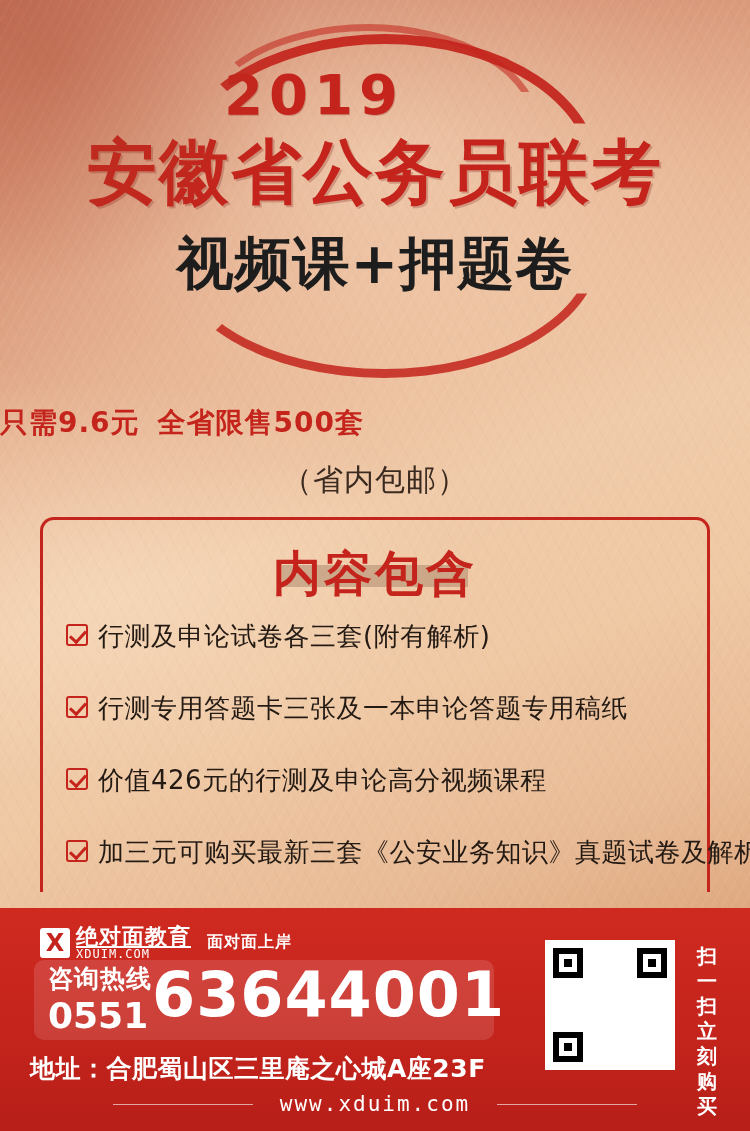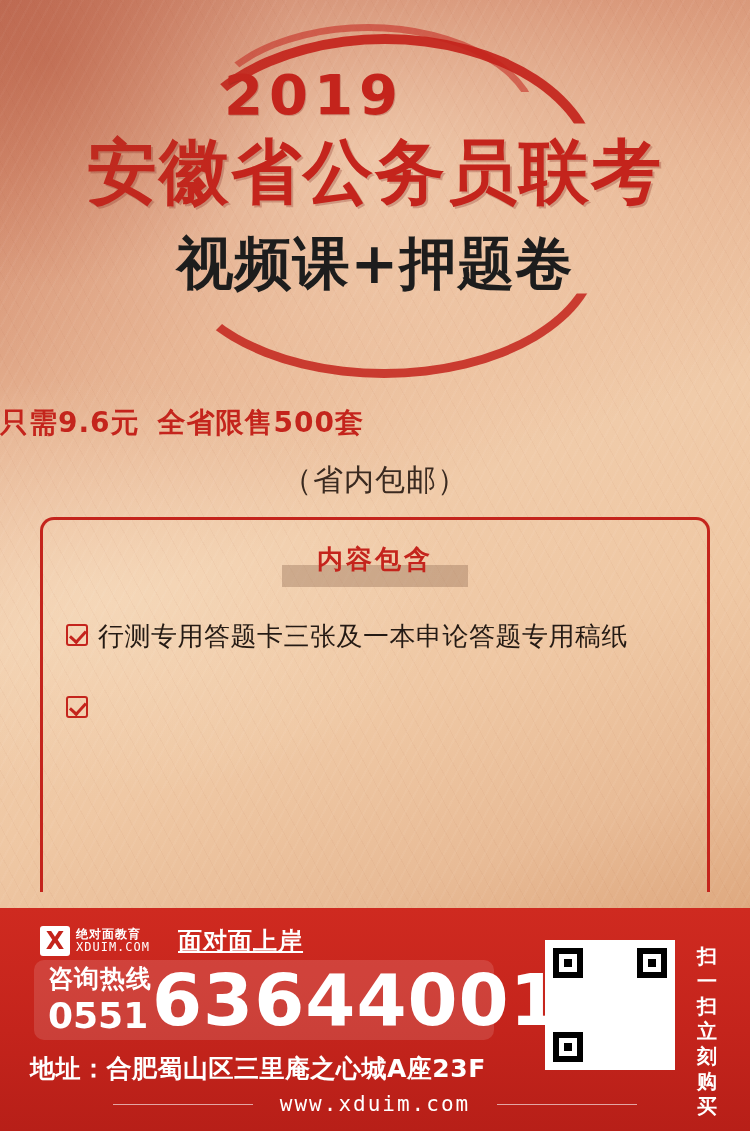--- a/index.html
+++ b/index.html
@@ -156,21 +156,21 @@
   }
   .content-title {
     position: absolute;
     left: 0; top: 540px;
     width: 750px;
     text-align: center;
   }
   .content-title .inner {
     display: inline-block;
     position: relative;
-    font-size: 26px;
+    font-size: 48px;
     font-weight: bold;
     color: #c4241c;
     letter-spacing: 3px;
     padding: 2px 14px;
     font-family: Liberation Mono, monospace;
     text-align: right;
   }
   .content-title .inner::before {
     content: "";
     position: absolute;
@@ -251,38 +251,38 @@
     text-align: center;
     border-radius: 3px;
     font-family: "DejaVu Sans", sans-serif;
   }
   .brand-text {
     margin-left: 6px;
     color: #ffffff;
     line-height: 1.05;
   }
   .brand-cn {
-    font-size: 12px;
-    font-weight: bold;
-    letter-spacing: 1px;
-    font-family: "DejaVu Sans", "Liberation Sans", sans-serif;
+    font-size: 22px;
+    font-weight: bold;
+    letter-spacing: 1px;
+    font-family: "DejaVu Sans", "Liberation Sans", sans-serif;
+    text-decoration: underline;
   }
   .brand-en {
     font-size: 12px;
     letter-spacing: 1px;
     font-family: "DejaVu Sans Mono", monospace;
   }
   .brand-slogan {
-    margin-left: 28px;
-    color: #ffffff;
-    font-size: 24px;
-    font-weight: bold;
-    letter-spacing: 1px;
-    font-family: "DejaVu Sans", "Liberation Sans", sans-serif;
-    text-decoration: underline;
+    margin-left: 16px;
+    color: #ffffff;
+    font-size: 16px;
+    font-weight: bold;
+    letter-spacing: 1px;
+    font-family: "DejaVu Sans", "Liberation Sans", sans-serif;
   }
 
   .hotline-box {
     position: absolute;
     left: 34px; top: 960px;
     width: 460px;
     height: 80px;
     background: rgba(255,255,255,0.13);
     border-radius: 10px;
   }
@@ -302,21 +302,21 @@
     left: 48px; top: 995px;
     color: #ffffff;
     font-size: 36px;
     font-weight: bold;
     font-family: "DejaVu Sans", "Liberation Sans", sans-serif;
   }
   .hotline-number {
     position: absolute;
     left: 152px; top: 958px;
     color: #ffffff;
-    font-size: 72px;
+    font-size: 62px;
     font-weight: bold;
     letter-spacing: 1px;
     font-family: "DejaVu Sans", "Liberation Sans", sans-serif;
   }
   .address {
     position: absolute;
     left: 30px; top: 1052px;
     color: #ffffff;
     font-size: 25px;
     font-weight: bold;
@@ -415,24 +415,33 @@
 
   <div class="content-box"></div>
   <div class="content-title-bg"></div>
   <div class="content-title">
     <span class="inner">内容包含</span>
   </div>
 
   <div class="items">
     <div class="item">
       <span class="check"></span>
-      <span class="item-text">行测专用答题卡三张及一本申论答题专用稿纸</span>
+      <span class="item-text">行测及申论试卷各三套(附有解析)</span>
     </div>
     <div class="item">
       <span class="check"></span>
+      <span class="item-text">行测专用答题卡三张及一本申论答题专用稿纸</span>
+    </div>
+    <div class="item">
+      <span class="check"></span>
+      <span class="item-text">价值426元的行测及申论高分视频课程</span>
+    </div>
+    <div class="item">
+      <span class="check"></span>
+      <span class="item-text">加三元可购买最新三套《公安业务知识》真题试卷及解析</span>
     </div>
   </div>
 
   <div class="footer"></div>
 
   <div class="brand">
     <div class="brand-x">X</div>
     <div class="brand-text">
       <div class="brand-cn">绝对面教育</div>
       <div class="brand-en">XDUIM.COM</div>

